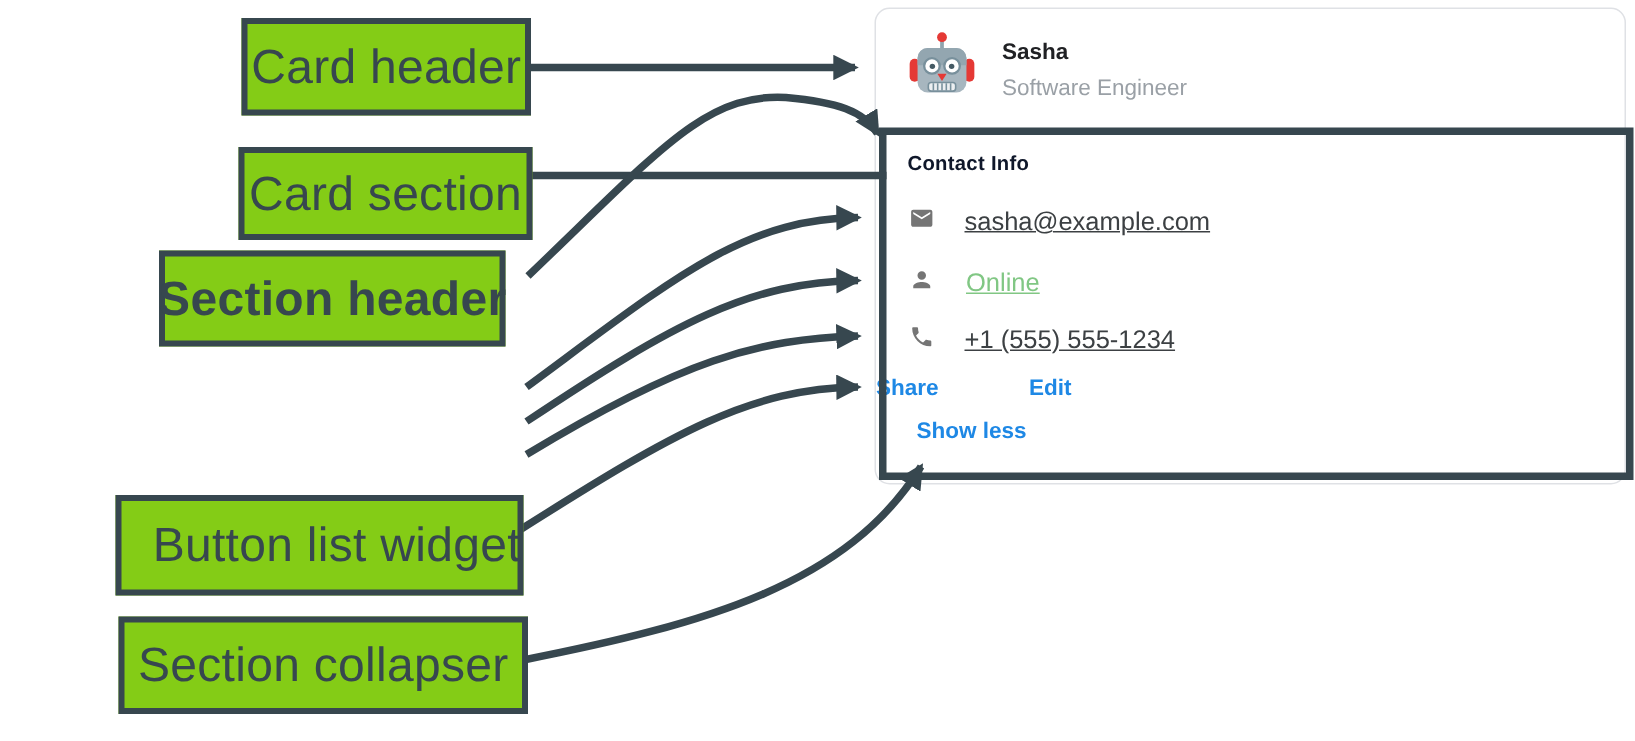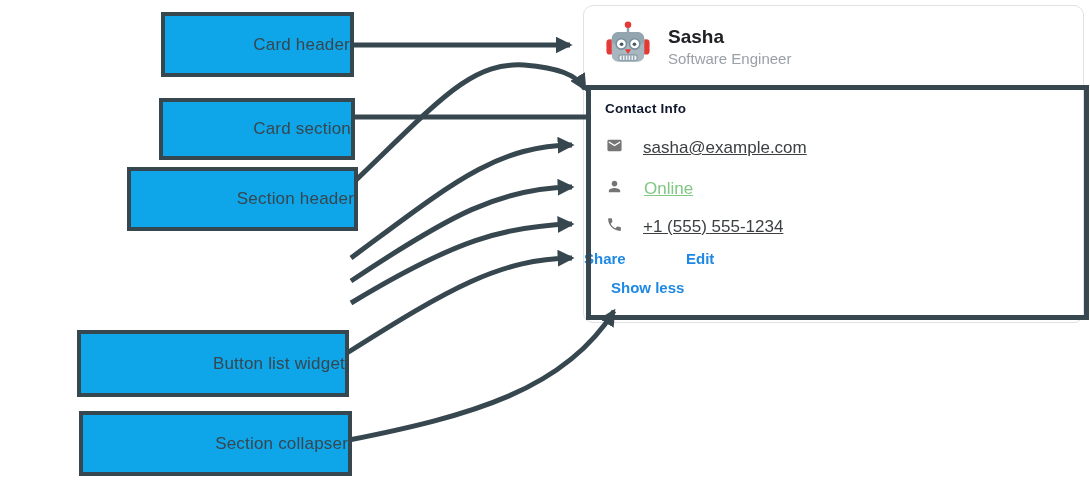--- a/index.html
+++ b/index.html
@@ -2,28 +2,28 @@
 <html><head>
 <meta charset="utf-8">
 <style>
   html,body{margin:0;padding:0;background:#ffffff;}
   .stage{
     position:relative;width:1090px;height:494px;overflow:hidden;
     font-family:"Liberation Sans", sans-serif;background:#ffffff;
   }
   
   .label-box{
-    position:absolute;box-sizing:border-box;background:#0ea5e9;
+    position:absolute;box-sizing:border-box;background:#84cc16;
     border:4px solid #37474F;color:#37474F;
-    display:flex;align-items:center;justify-content:flex-end;
-    font-size:17px;letter-spacing:.2px;white-space:nowrap;z-index:6;
+    display:flex;align-items:center;justify-content:center;
+    font-size:32px;letter-spacing:.2px;white-space:nowrap;z-index:6;
   }
   #box-card-header      {left:161px;top:12px; width:193px;height:65px;}
   #box-card-section     {left:159px;top:86px; width:196px;height:62px;margin-top:12px;}
-  #box-section-header   {left:127px;top:167px;width:231px;height:64px;}
+  #box-section-header   {left:106px;top:167px;width:231px;height:64px;font-weight:bold;}
   #box-decorated        {left:12px; top:249px;width:341px;height:66px;}
   #box-button-list      {left:77px; top:330px;width:272px;height:67px;padding-left:23px;}
   #box-section-collapser{left:79px; top:411px;width:273px;height:65px;}
 
   
   svg.connectors{position:absolute;left:0;top:0;z-index:4;}
   svg.connectors path{stroke:#37474F;stroke-width:5;fill:none;}
   svg.connectors .head{fill:#37474F;stroke:none;}
 
   
@@ -33,21 +33,21 @@
     border-radius:10px;z-index:1;
   }
   .section-outline{
     position:absolute;left:586px;top:85px;width:503px;height:235px;
     box-sizing:border-box;border:5px solid #37474F;z-index:3;
     pointer-events:none;background:transparent;
   }
   .avatar{position:absolute;left:605px;top:19px;width:46px;height:48px;z-index:2;}
   .card-name{
     position:absolute;left:668px;top:26px;z-index:2;
-    font-size:19px;font-weight:700;color:#202124;
+    font-size:15px;font-weight:700;color:#202124;
   }
   .card-subtitle{
     position:absolute;left:668px;top:50px;z-index:2;
     font-size:15px;color:#9AA0A6;
   }
   .section-title{
     position:absolute;left:605px;top:101px;z-index:2;
     font-size:13.5px;font-weight:700;color:#0f172a;letter-spacing:.2px;
   }
   .row-icon{position:absolute;left:606px;width:17px;height:17px;z-index:2;}

